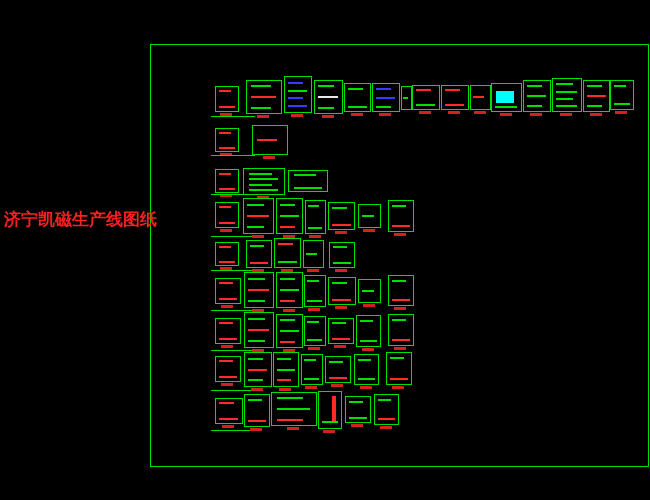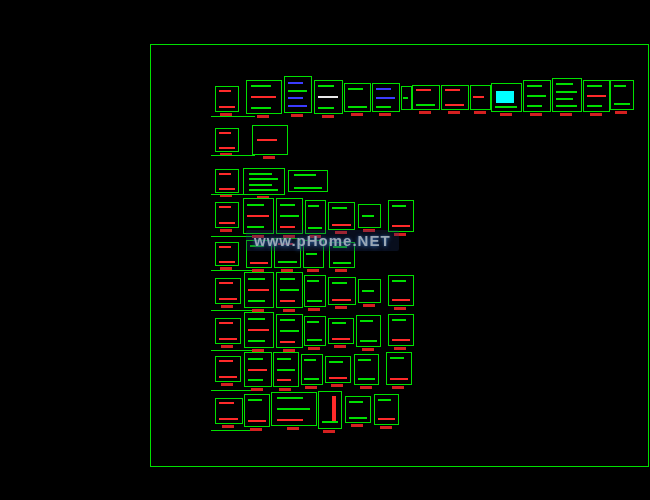--- a/index.html
+++ b/index.html
@@ -25,20 +25,21 @@
     text-shadow:0 1px 4px #2e5f9e, 0 0 2px #1d3c66;
     background:rgba(25,45,95,0.30);
     padding:2px 8px;border-radius:2px;
   }
 </style>
 </head>
 <body>
 
 <div class="stage">
   <div class="border-rect" style="left: 150px; top: 44px; width: 497px; height: 421px; border-color: rgb(0, 224, 0);"></div>
+  <div class="title">济宁凯磁生产线图纸</div>
   <div>
       <div class="frame" style="left: 215px; top: 86px; width: 22px; height: 24px;">
         <i style="position: absolute; left: 12%; top: 14%; width: 58%; height: 2px; background: rgb(255, 42, 42);"></i>
         <i style="position: absolute; left: 12%; top: 80%; width: 74%; height: 2px; background: rgb(255, 42, 42);"></i>
       </div>
       <div class="caption" style="left: 220px; top: 113px;"></div>
       <div class="underline" style="left: 211px; top: 116px; width: 44px;"></div>
       <div class="frame" style="left: 246px; top: 80px; width: 34px; height: 32px;">
         <i style="position: absolute; left: 12%; top: 14%; width: 58%; height: 2px; background: rgb(0, 224, 0);"></i>
         <i style="position: absolute; left: 12%; top: 47%; width: 74%; height: 2px; background: rgb(255, 42, 42);"></i>
@@ -343,14 +344,13 @@
         <i style="position: absolute; left: 12%; top: 14%; width: 58%; height: 2px; background: rgb(0, 224, 0);"></i>
         <i style="position: absolute; left: 12%; top: 80%; width: 74%; height: 2px; background: rgb(0, 224, 0);"></i>
       </div>
       <div class="caption" style="left: 351px; top: 424px;"></div>
       <div class="frame" style="left: 374px; top: 394px; width: 23px; height: 29px;">
         <i style="position: absolute; left: 12%; top: 14%; width: 58%; height: 2px; background: rgb(0, 224, 0);"></i>
         <i style="position: absolute; left: 12%; top: 80%; width: 74%; height: 2px; background: rgb(255, 42, 42);"></i>
       </div>
       <div class="caption" style="left: 379.5px; top: 426px;"></div>
     </div>
-  <div class="watermark">www.pHome.NET</div>
 </div>
 
 </body></html>

